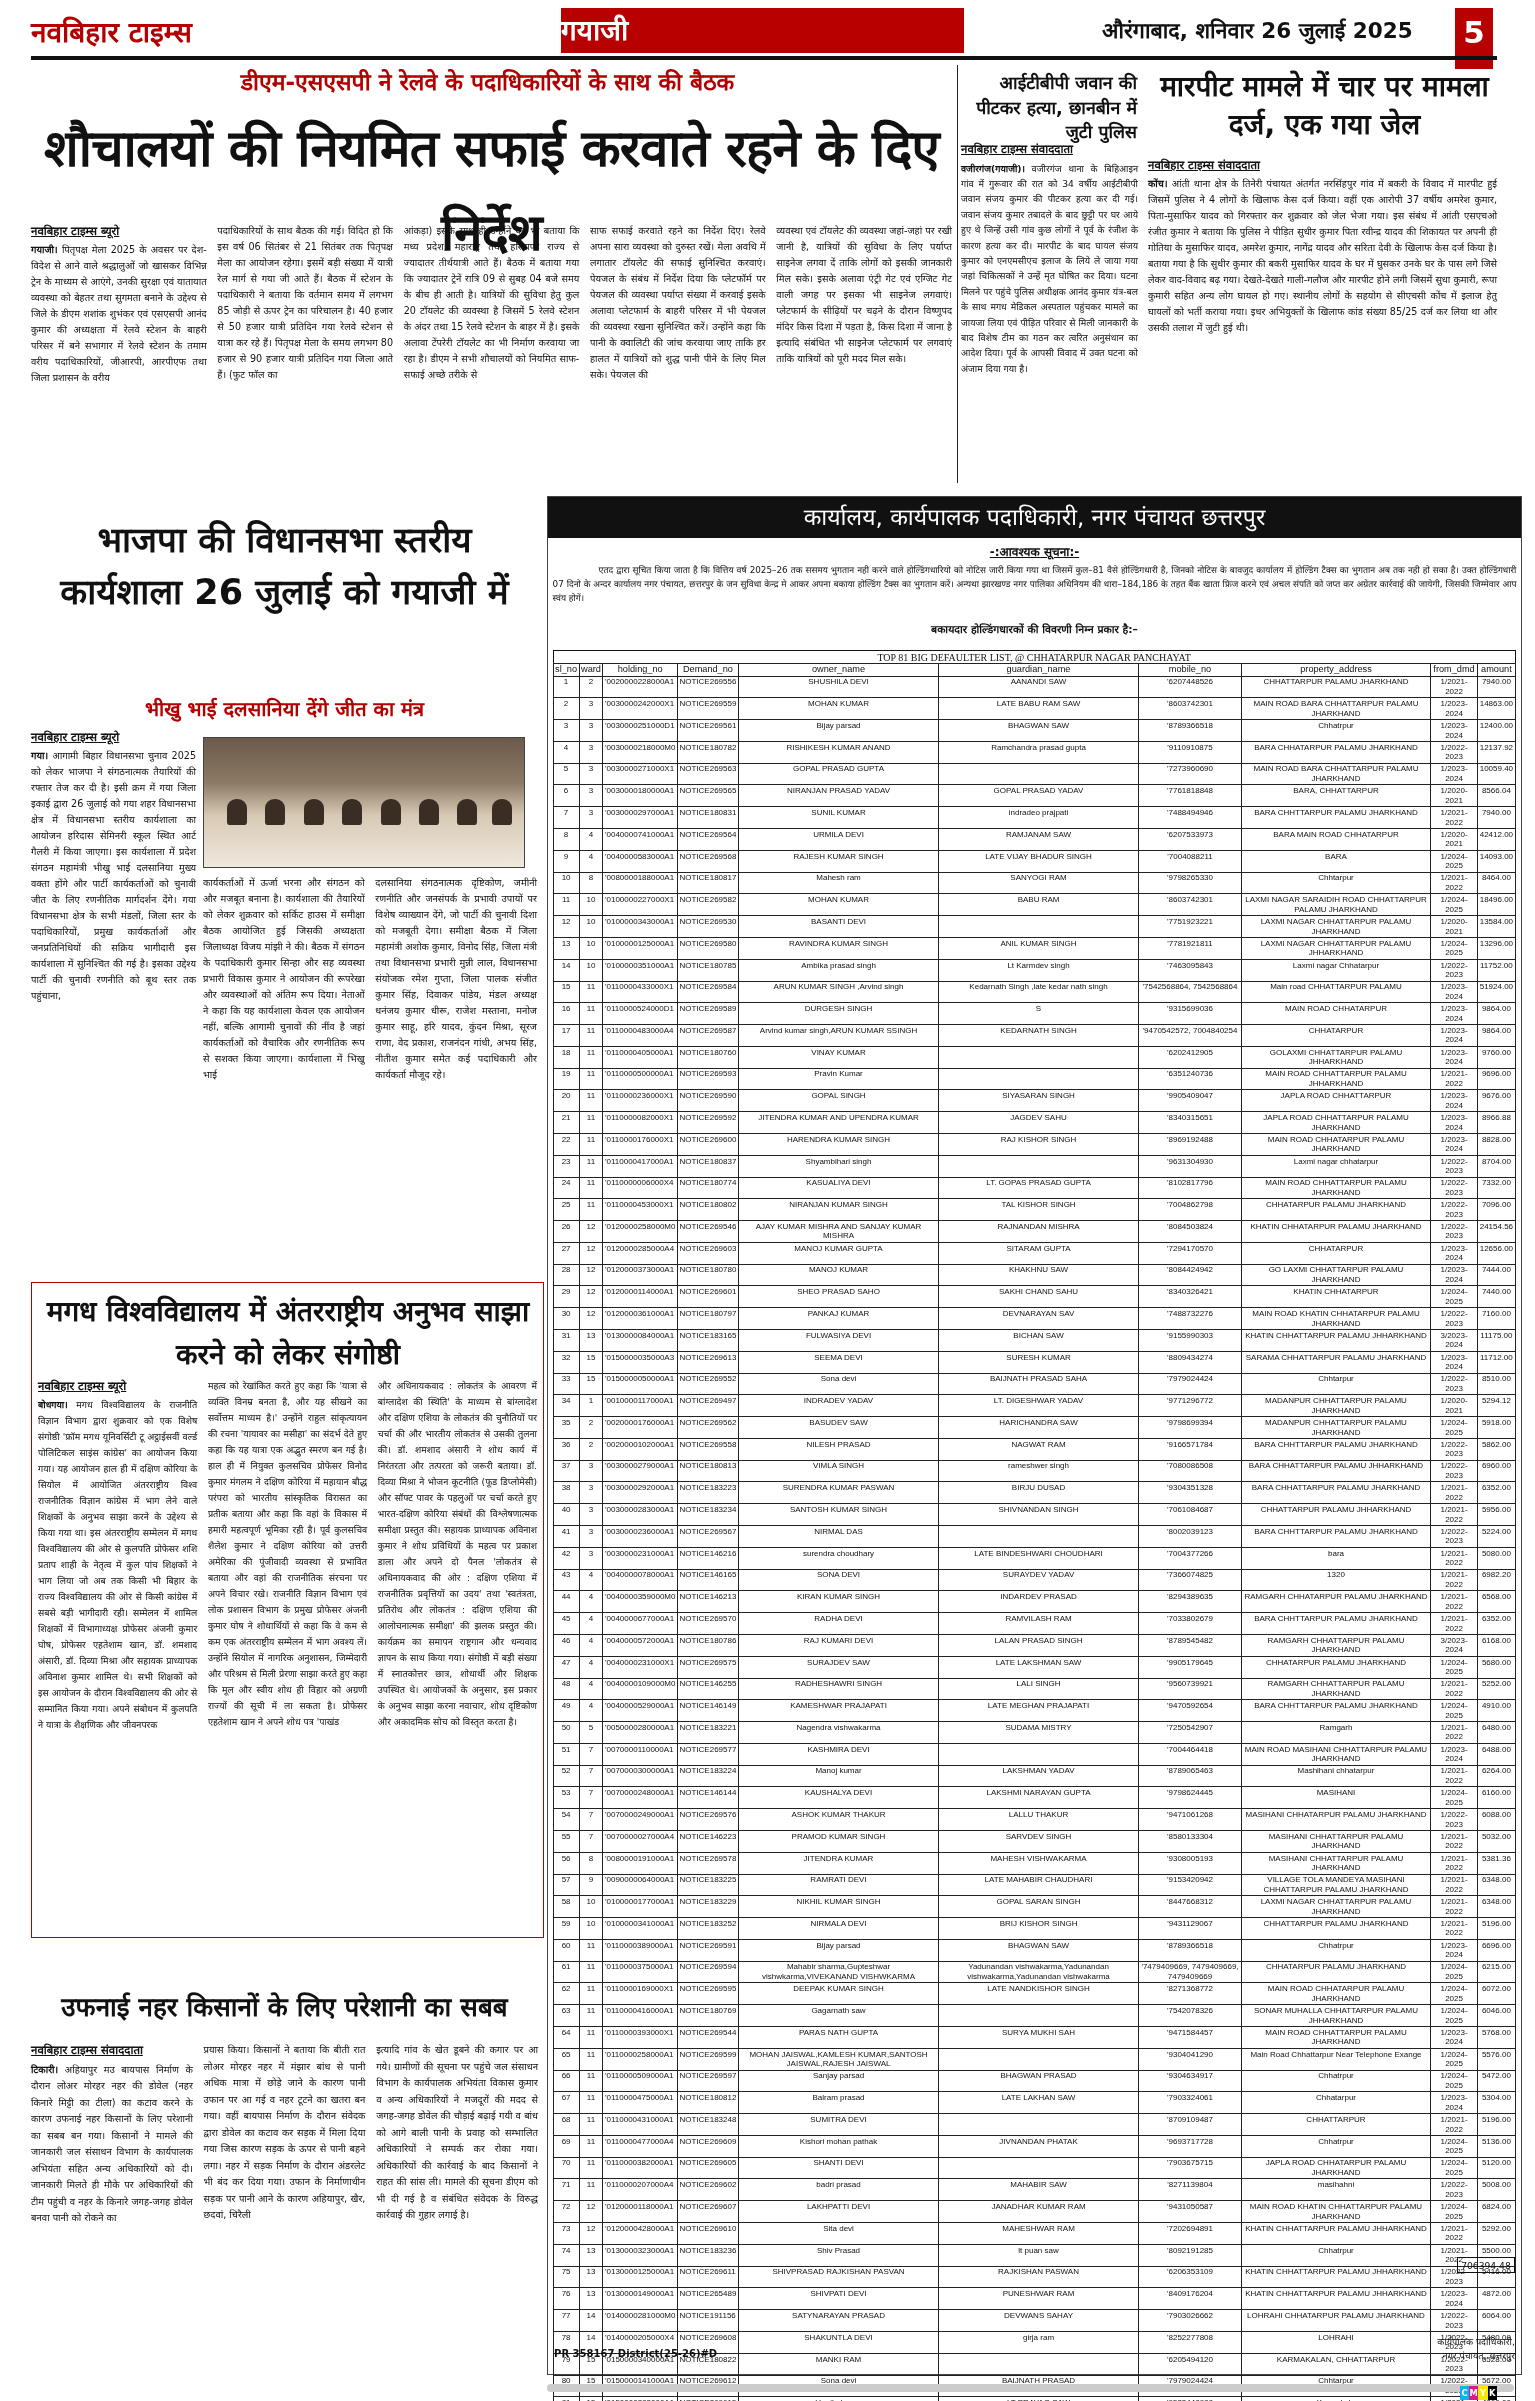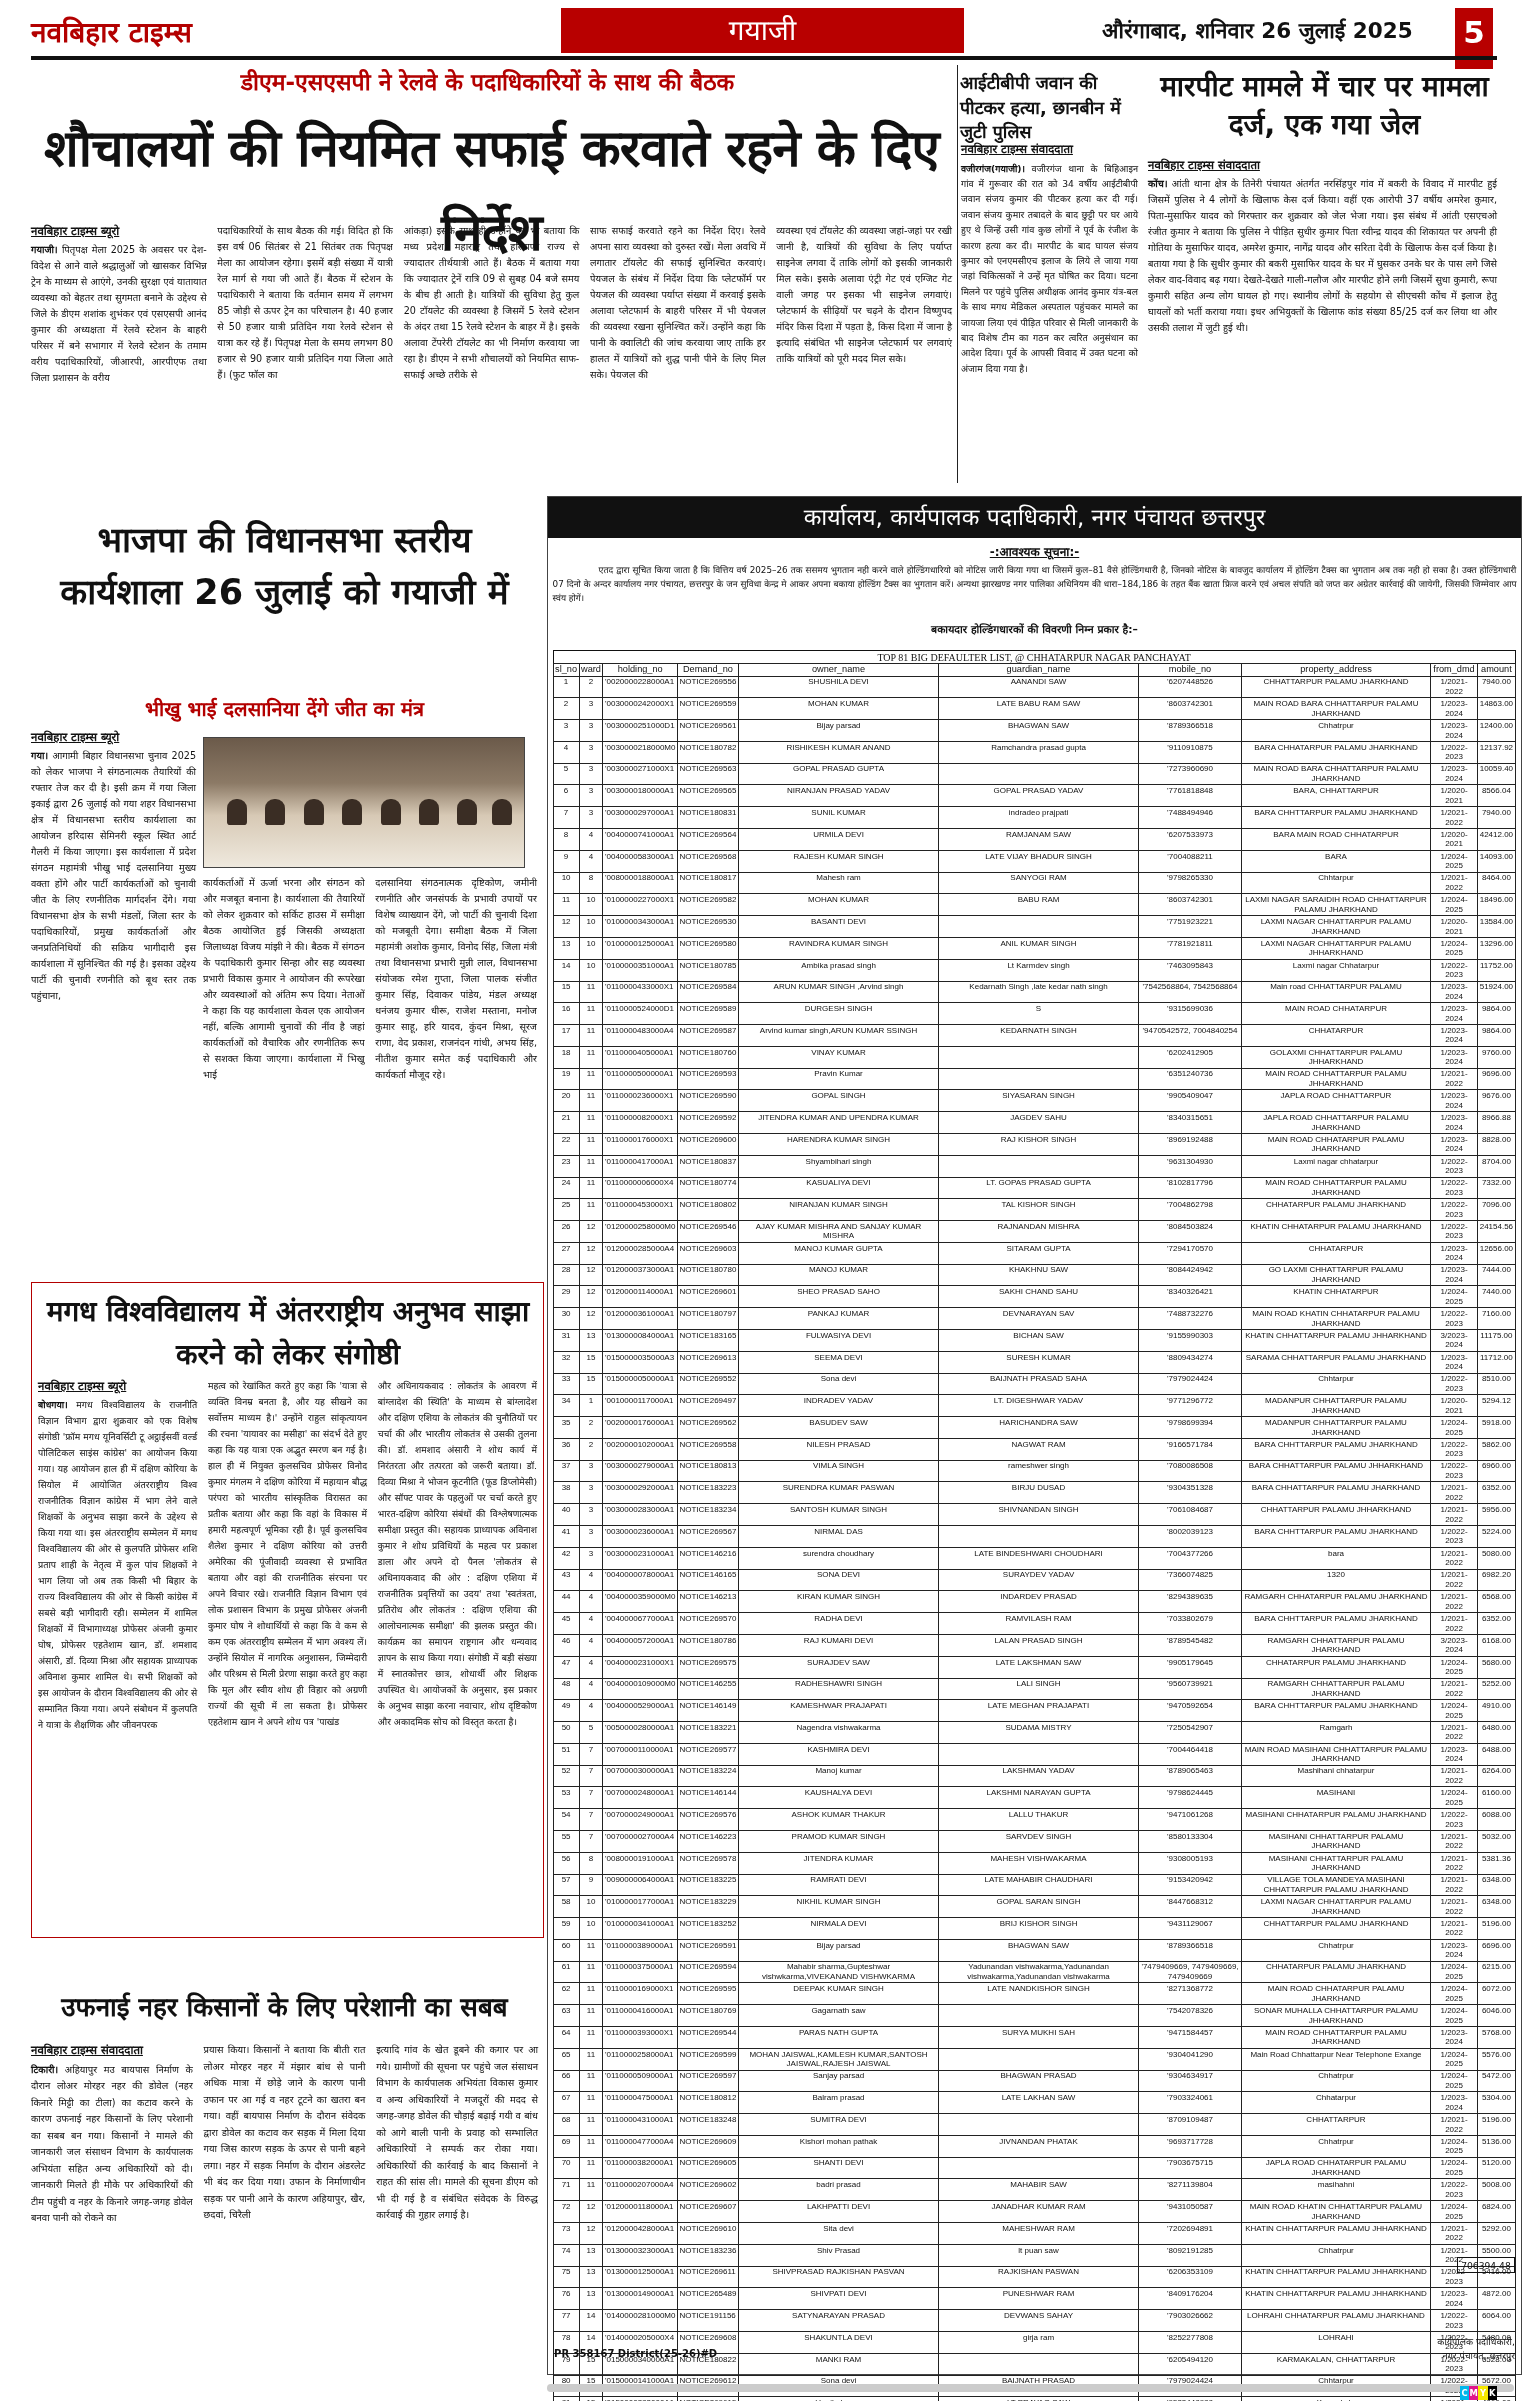--- a/index.html
+++ b/index.html
@@ -1,28 +1,28 @@
 <!DOCTYPE html>
 <html style="font-size:12.3px"><head>
 <meta charset="utf-8">
 <style>
   *{box-sizing:border-box;margin:0;padding:0}
   body{width:1535px;height:2401px;background:#fff;font-family:"DejaVu Sans",sans-serif;color:#111;position:relative;overflow:hidden}
   .masthead{position:absolute;left:31px;top:7.7px;width:1505px;height:48px;display:flex;align-items:center}
   .paper-name{font-family:"DejaVu Serif",serif;font-size:28px;font-weight:bold;color:#b30000;position:absolute;left:0;top:4.6px}
-  .section{position:absolute;left:530px;top:0;width:403px;height:45px;background:#b80000;color:#fff;font-size:28px;font-weight:normal;text-align:center;line-height:45px}
+  .section{position:absolute;left:530px;top:0;width:403px;height:45px;background:#b80000;color:#fff;font-size:28px;font-weight:bold;text-align:left;line-height:45px}
   .dateline{position:absolute;left:1071px;top:7.7px;font-size:21.5px;font-weight:bold}
   .pageno{position:absolute;left:1424px;top:0;width:38px;height:61px;background:#b80000;color:#fff;font-size:31px;font-weight:bold;text-align:center;line-height:48px}
   .rule{position:absolute;left:31px;top:56px;width:1466px;height:3.8px;background:#111}
   .kicker{position:absolute;left:46px;top:65px;width:883px;text-align:center;color:#b30000;font-weight:bold;font-size:23px}
   .headline-big{position:absolute;left:31px;top:107px;width:921px;text-align:center;font-weight:bold;font-size:51px;letter-spacing:-0.8px;line-height:84px}
   .byline{font-weight:bold;font-size:11.5px;text-decoration:underline;margin-bottom:3.1px;display:block;}
   .cols{position:absolute;display:grid;gap:10.7px;font-size:9.6px;line-height:16px;text-align:justify}
   .lead{font-weight:bold}
-  .side-h1{position:absolute;left:960px;top:71px;width:177px;text-align:left;font-size:17.7px;font-weight:bold;line-height:24.6px}
+  .side-h1{position:absolute;left:960px;top:71px;width:177px;text-align:right;font-size:17.7px;font-weight:bold;line-height:24.6px}
   .side-h2{position:absolute;left:1152px;top:68px;width:345px;text-align:center;font-size:28px;font-weight:bold;line-height:38px}
   .vline{position:absolute;background:#222}
   .h2-block{position:absolute;left:31px;top:514px;width:507px;text-align:center;font-weight:bold;font-size:35px;line-height:52px}
   .sub-red{position:absolute;left:31px;top:695px;width:507px;text-align:center;color:#b30000;font-weight:bold;font-size:20px}
   .photo{position:absolute;left:203px;top:737px;width:322px;height:131px;background:linear-gradient(180deg,#6b5a4a 0%,#8c7a66 35%,#d7c9b5 60%,#efe9de 100%);border:0.8px solid #444}
   .photo .person{position:absolute;bottom:42px;width:20px;height:26px;border-radius:9.2px 9.2px 3.1px 3.1px;background:#3a2d24}
   .boxed{position:absolute;left:31px;top:1282px;width:513px;height:656px;border:1.5px solid #b30000}
   .h3-block{position:absolute;left:46px;top:1290px;width:484px;text-align:center;font-weight:bold;font-size:28px;line-height:43px}
   .h4-block{position:absolute;left:31px;top:1988px;width:507px;text-align:center;font-weight:bold;font-size:26px}
   .notice{position:absolute;left:547px;top:496px;width:975px;height:1879px;border:1.5px solid #444}

